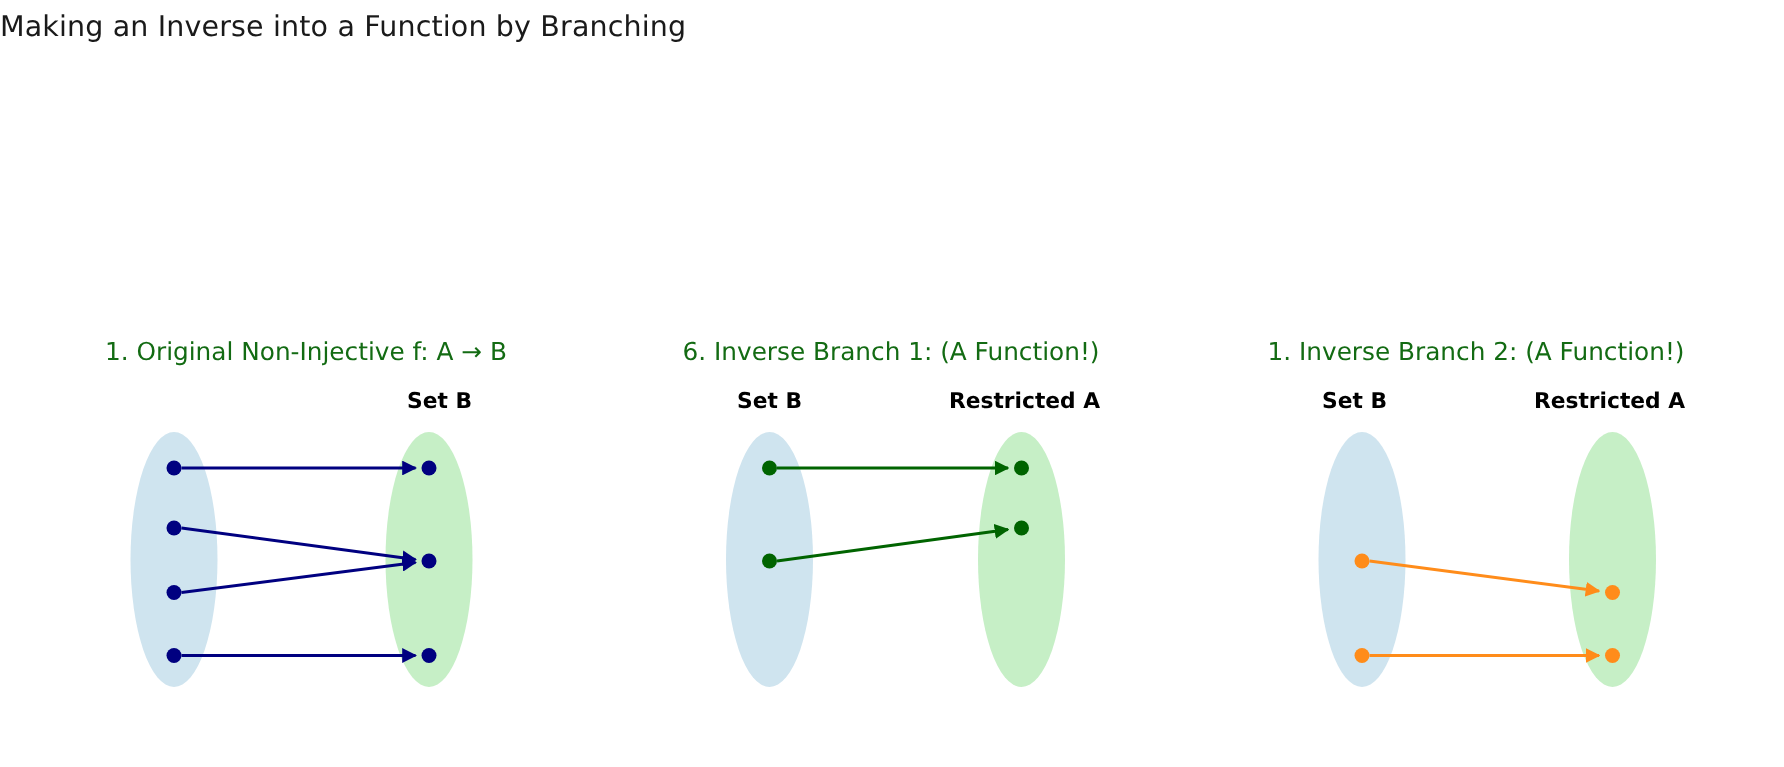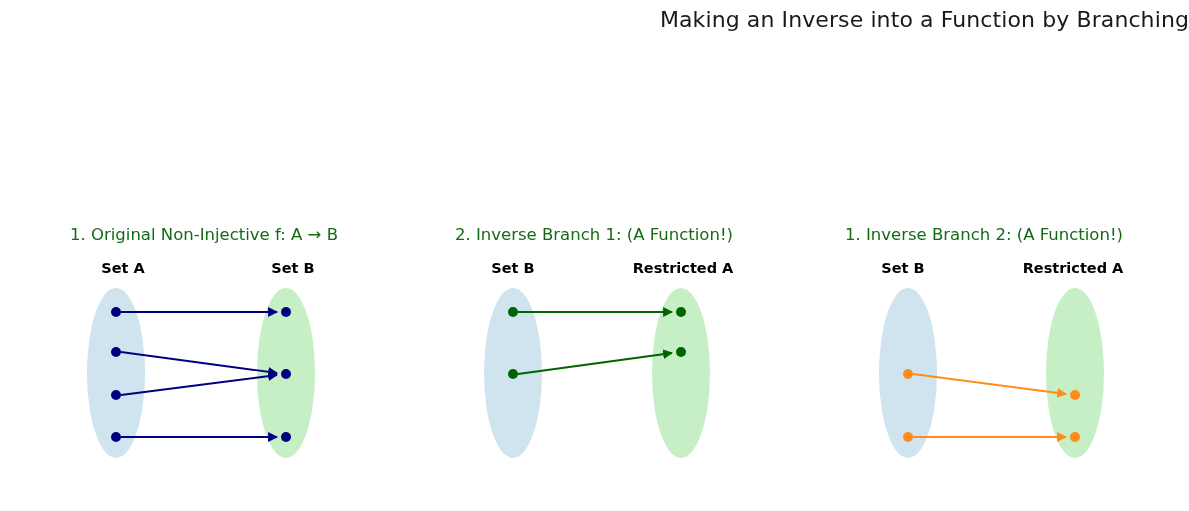--- a/index.html
+++ b/index.html
@@ -12,22 +12,22 @@
     height: 511px;
     position: relative;
     font-family: "DejaVu Sans", "Liberation Sans", sans-serif;
     overflow: hidden;
   }
   #figure-title {
     position: absolute;
     top: 7px;
     left: 0;
     width: 1189px;
-    text-align: right;
-    font-size: 22px;
+    text-align: left;
+    font-size: 19px;
     color: #1a1a1a;
     font-weight: 400;
     letter-spacing: 0.1px;
   }
   .panel {
     position: absolute;
     top: 0;
     width: 390px;
     height: 511px;
   }
@@ -66,21 +66,20 @@
     height: 511px;
   }
 </style>
 </head>
 <body>
 
 <div id="figure-title">Making an Inverse into a Function by Branching</div>
 
 <div class="panel" id="panel-1">
   <div class="panel-title">1. Original Non-Injective f: A → B</div>
-  <div class="set-label left">Set A</div>
   <div class="set-label right">Set B</div>
   <svg class="diagram-svg" viewBox="0 0 390 511">
       <defs>
         <marker id="panel-1-arrowhead" viewBox="0 0 10 10" refX="9" refY="5" markerWidth="5.2" markerHeight="5.2" orient="auto-start-reverse">
           <path d="M 0 0 L 10 5 L 0 10 z" fill="#000080"></path>
         </marker>
       </defs>
       <ellipse cx="107" cy="373" rx="29" ry="85" fill="#cfe4ef"></ellipse>
       <ellipse cx="277" cy="373" rx="29" ry="85" fill="#c6efc6"></ellipse>
       <line x1="112" y1="312" x2="268" y2="312" stroke="#000080" stroke-width="1.9" marker-end="url(#panel-1-arrowhead)"></line>
@@ -91,21 +90,21 @@
       <circle cx="107" cy="352" r="5" fill="#000080"></circle>
       <circle cx="107" cy="395" r="5" fill="#000080"></circle>
       <circle cx="107" cy="437" r="5" fill="#000080"></circle>
       <circle cx="277" cy="312" r="5" fill="#000080"></circle>
       <circle cx="277" cy="374" r="5" fill="#000080"></circle>
       <circle cx="277" cy="437" r="5" fill="#000080"></circle>
     </svg>
 </div>
 
 <div class="panel" id="panel-2">
-  <div class="panel-title">2. Inverse Branch 1: (A Function!)</div>
+  <div class="panel-title">6. Inverse Branch 1: (A Function!)</div>
   <div class="set-label left">Set B</div>
   <div class="set-label right">Restricted A</div>
   <svg class="diagram-svg" viewBox="0 0 390 511">
       <defs>
         <marker id="panel-2-arrowhead" viewBox="0 0 10 10" refX="9" refY="5" markerWidth="5.2" markerHeight="5.2" orient="auto-start-reverse">
           <path d="M 0 0 L 10 5 L 0 10 z" fill="#006400"></path>
         </marker>
       </defs>
       <ellipse cx="114" cy="373" rx="29" ry="85" fill="#cfe4ef"></ellipse>
       <ellipse cx="282" cy="373" rx="29" ry="85" fill="#c6efc6"></ellipse>

